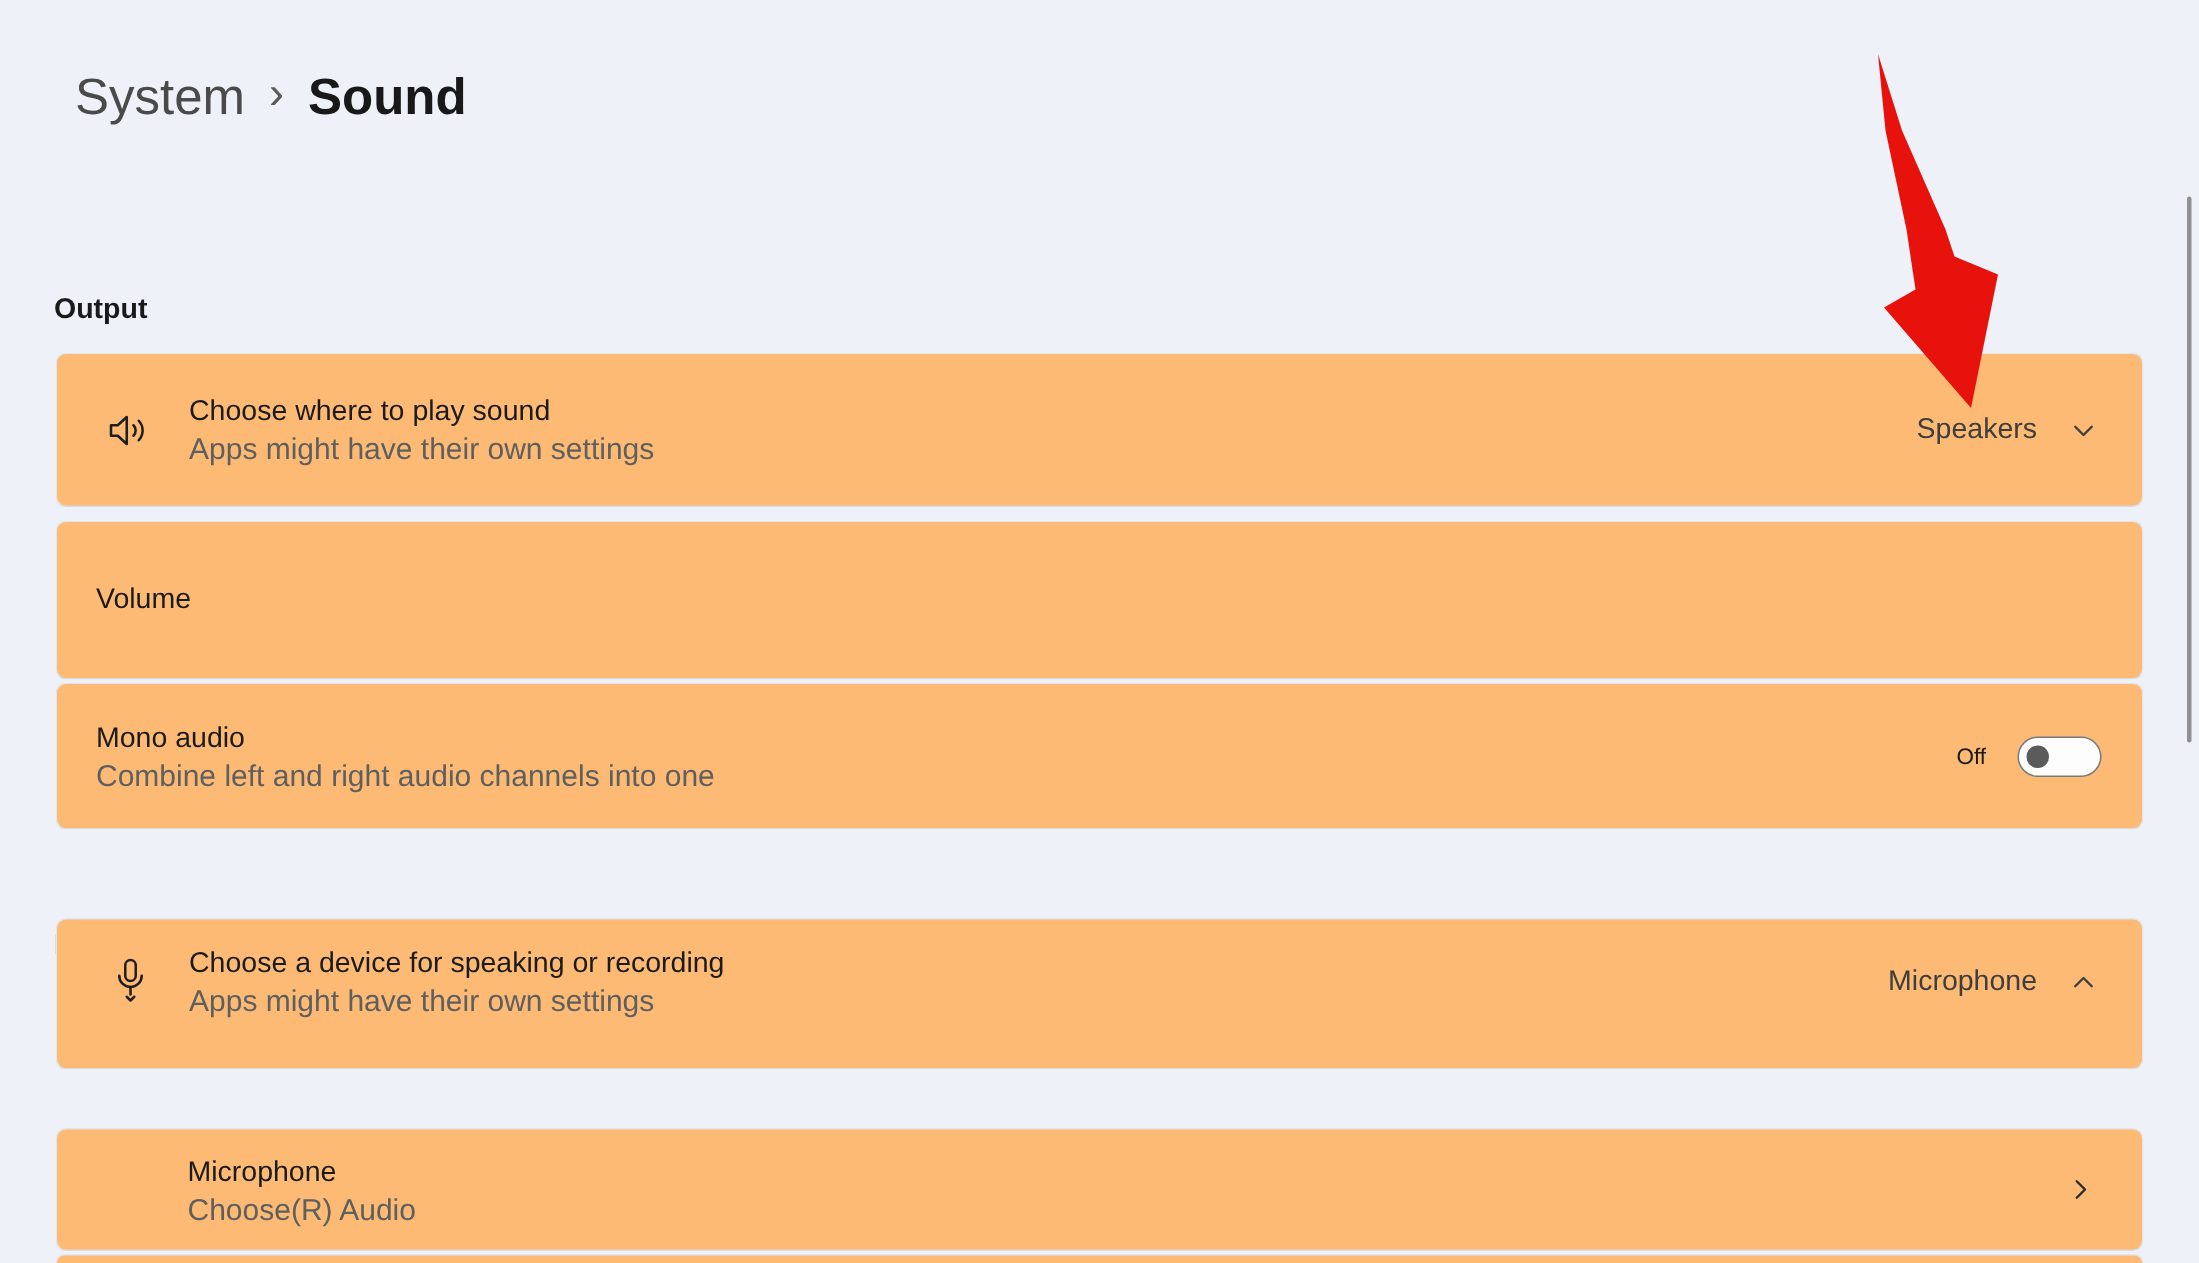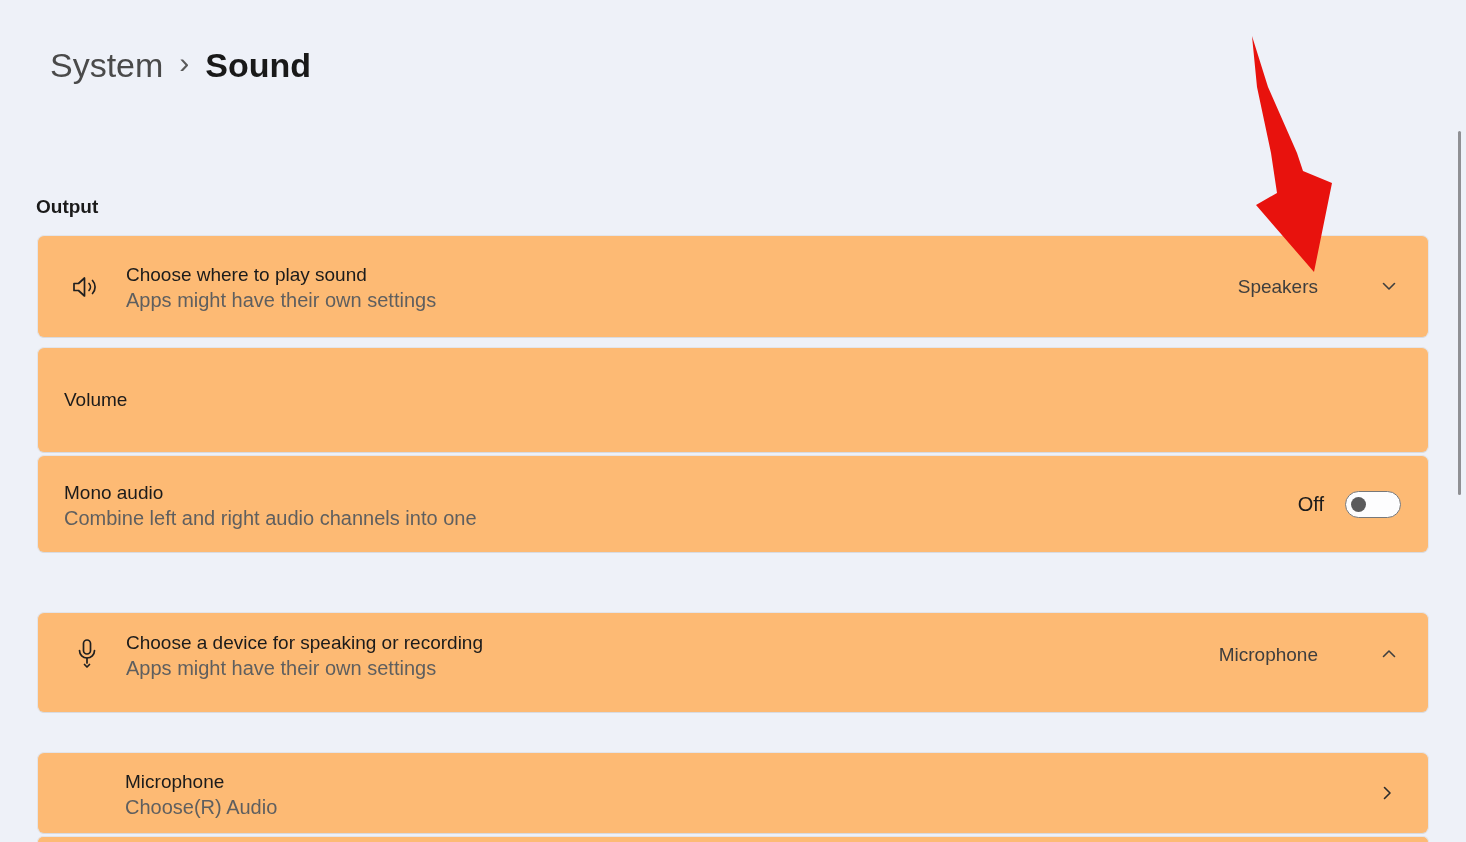--- a/index.html
+++ b/index.html
@@ -47,21 +47,21 @@
   .card-sliver { top: 836px; height: 12px; }
 
   .row-icon { width: 36px; display: flex; justify-content: center; flex-shrink: 0; }
   .row-texts { margin-left: 21px; display: flex; flex-direction: column; }
   .row-texts.noicon { margin-left: 0; }
   .row-title { font-size: 19px; color: #1b1b1b; line-height: 24px; }
   .row-subtitle { font-size: 20px; color: #5f5f5f; line-height: 20px; margin-top: 3px; }
   .spacer { flex: 1; }
 
   .dropdown-value {
-    display: flex; align-items: flex-start; cursor: pointer; gap: 40px;
+    display: flex; align-items: center; cursor: pointer;
   }
   .dropdown-text { font-size: 19px; color: #3e3e3e; }
   .dropdown-value svg { margin-left: 21px; }
 
   
   .volume-right { display: flex; align-items: center; }
   .volume-number { font-size: 19px; color: #5b5b5b; margin: 0 14px 0 17px; min-width: 26px; text-align: right; }
   .slider { position: relative; width: 300px; height: 24px; cursor: pointer; }
   .slider-track {
     position: absolute; left: 0; right: 0; top: 10px; height: 5px;
@@ -75,21 +75,21 @@
     position: absolute; top: 0; width: 24px; height: 24px;
     background: #ffffff; border-radius: 50%;
     box-shadow: 0 0 0 1px rgba(0,0,0,0.06), 0 2px 4px rgba(0,0,0,0.14);
     display: flex; align-items: center; justify-content: center;
     cursor: pointer;
   }
   .slider-thumb-dot { width: 13px; height: 13px; border-radius: 50%; background: #0067c3; }
 
   
   .toggle-group { display: flex; align-items: center; }
-  .toggle-state { font-size: 20px; color: #1b1b1b; margin-right: 21px; }
+  .toggle-state { font-size: 15px; color: #1b1b1b; margin-right: 21px; }
   .toggle {
     width: 56px; height: 27px; border: 1px solid #77787a; border-radius: 15px;
     background: #fdfdfe; position: relative; cursor: pointer; flex-shrink: 0;
   }
   .toggle-knob {
     position: absolute; left: 5px; top: 5px; width: 15px; height: 15px;
     border-radius: 50%; background: #5b5b5c;
   }
 
   

